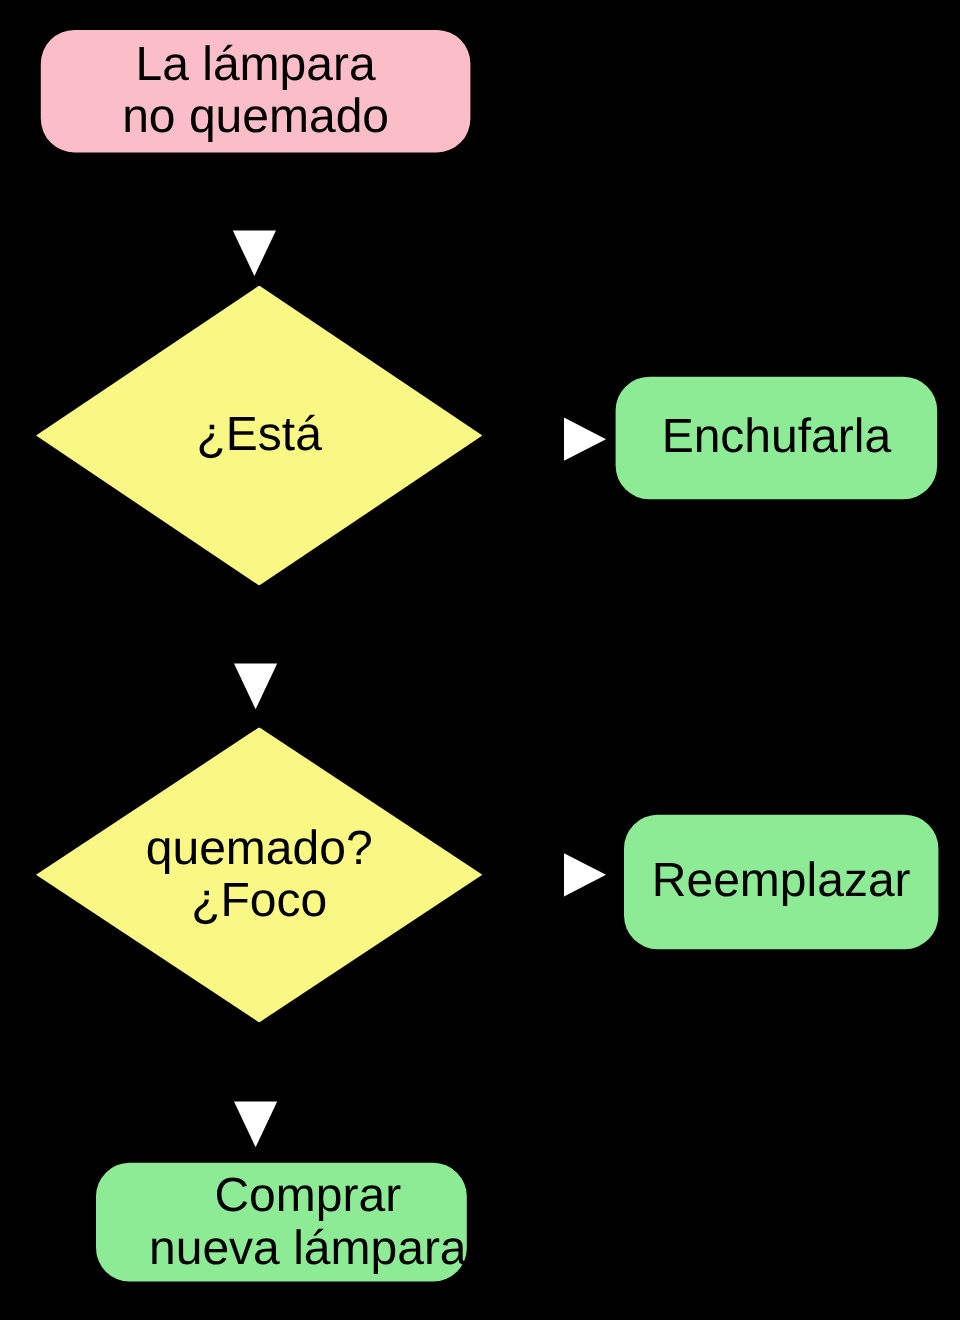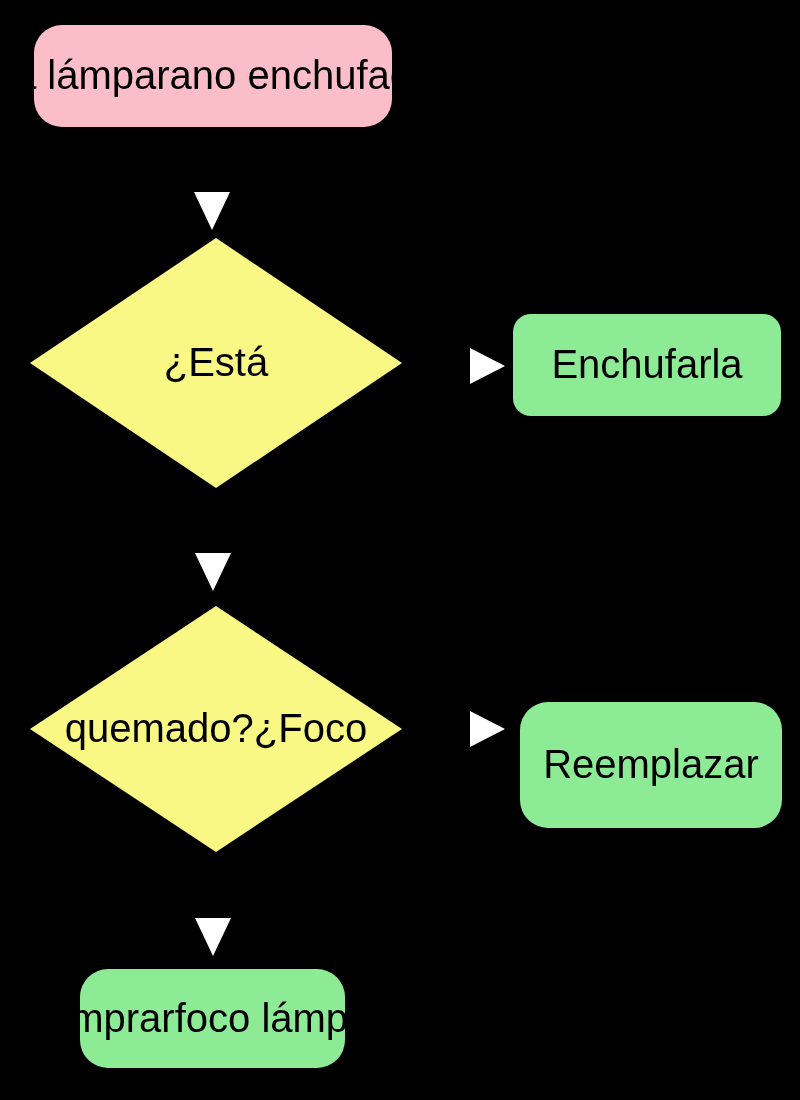--- a/index.html
+++ b/index.html
@@ -14,21 +14,21 @@
   .canvas {
     position: relative;
     width: 800px;
     height: 1100px;
     background: var(--bg, #000000);
     overflow: hidden;
   }
   .node {
     position: absolute;
     display: flex;
-    flex-direction: row;
+    flex-direction: column;
     align-items: center;
     justify-content: center;
     text-align: center;
     color: var(--text, #000000);
     font-size: 40px;
     line-height: 1.08;
   }
   .node .line {
     display: block;
     white-space: nowrap;
@@ -59,36 +59,36 @@
   .arrowhead.right {
     border-top: 18px solid transparent;
     border-bottom: 18px solid transparent;
     border-left: 35px solid var(--arrow, #ffffff);
   }
   
   #node-start      { left: 34px;  top: 25px;  width: 358px; height: 102px; }
   #arrow-1         { left: 194px; top: 192px; }
   #node-decision1  { left: 30px;  top: 238px; width: 372px; height: 250px; gap: 24px; }
   #arrow-2         { left: 470px; top: 348px; }
-  #node-action1    { left: 513px; top: 314px; width: 268px; height: 102px; border-radius: 18px; }
+  #node-action1    { left: 513px; top: 314px; width: 268px; height: 102px; }
   #arrow-3         { left: 195px; top: 553px; }
   #node-decision2  { left: 30px;  top: 606px; width: 372px; height: 246px; }
   #arrow-4         { left: 470px; top: 711px; }
-  #node-action2    { left: 520px; top: 702px; width: 262px; height: 126px; }
+  #node-action2    { left: 520px; top: 679px; width: 262px; height: 112px; }
   #arrow-5         { left: 195px; top: 918px; }
-  #node-action3    { left: 80px;  top: 969px; width: 265px; height: 99px; }
+  #node-action3    { left: 80px;  top: 969px; width: 265px; height: 99px; padding-left: 44px; }
 </style>
 </head>
 <body>
 
 <div class="canvas">
 
   <div id="node-start" class="node rounded start-node">
     <span class="line">La lámpara</span>
-    <span class="line">no enchufada</span>
+    <span class="line">no quemado</span>
   </div>
 
   <div id="arrow-1" class="arrowhead down"></div>
 
   <div id="node-decision1" class="node decision-node">
     <span class="line">¿Está</span>
   </div>
 
   <div id="arrow-2" class="arrowhead right"></div>
 
@@ -106,16 +106,16 @@
   <div id="arrow-4" class="arrowhead right"></div>
 
   <div id="node-action2" class="node rounded action-node">
     <span class="line">Reemplazar</span>
   </div>
 
   <div id="arrow-5" class="arrowhead down"></div>
 
   <div id="node-action3" class="node rounded action-node">
     <span class="line">Comprar</span>
-    <span class="line">foco lámpara</span>
+    <span class="line">nueva lámpara</span>
   </div>
 
 </div>
 
 </body></html>

